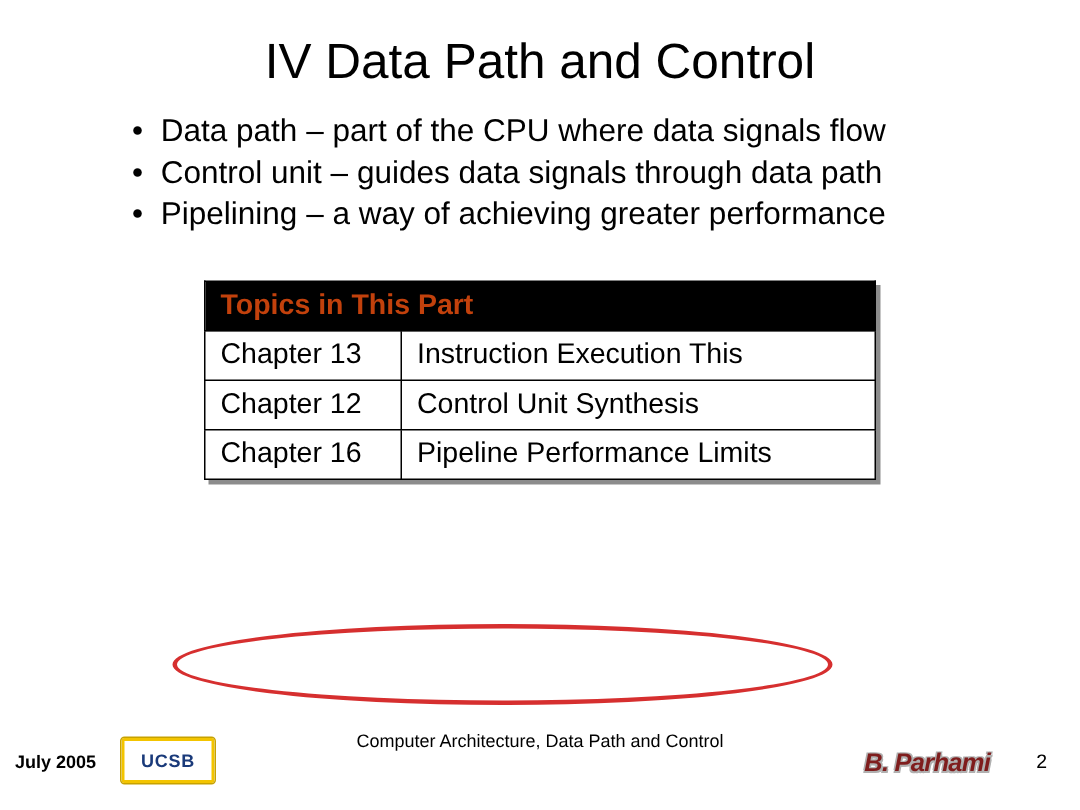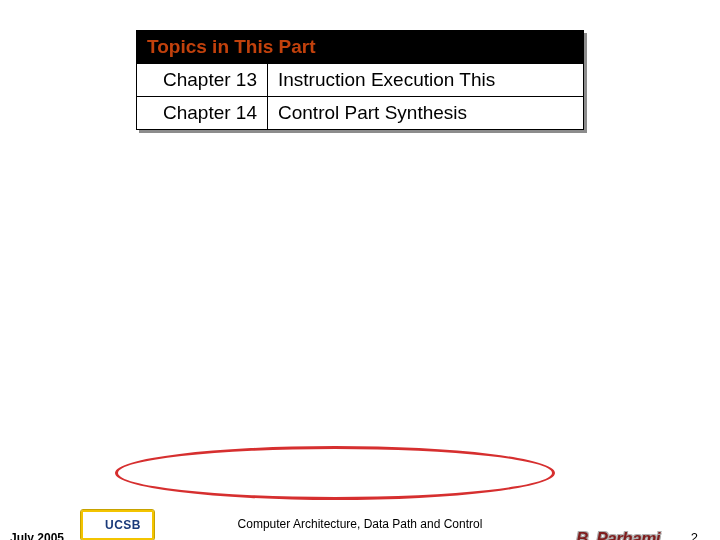--- a/index.html
+++ b/index.html
@@ -60,54 +60,52 @@
   }
   .topics-table td {
     border: 1px solid #000;
     font-size: 19px;
     padding: 5px 10px;
     background: #fff;
   }
   .topics-table td.ch {
     white-space: nowrap;
     width: 110px;
-    text-align: right;
   }
   .footer {
     position: absolute;
     left: 0;
     right: 0;
     bottom: 15px;
     height: 40px;
   }
   .footer .date {
     position: absolute;
     left: 10px;
     bottom: 10px;
     font-size: 12px;
     font-weight: bold;
   }
   .footer .logo {
     position: absolute;
     left: 80px;
-    bottom: 14px;
+    bottom: 2px;
     width: 62px;
     height: 30px;
     background: #fff;
     border: 1px solid #c7a200;
     border-radius: 3px;
     display: flex;
     align-items: center;
     justify-content: center;
     font-weight: 700;
     font-size: 12px;
     color: #1a3a7a;
     letter-spacing: 0.5px;
     box-shadow: inset 0 0 0 2px #f3c400;
-    padding-left: 11px;
   }
   .footer .center {
     position: absolute;
     left: 0; right: 0;
     bottom: 24px;
     text-align: center;
     font-size: 12px;
   }
   .footer .author {
     position: absolute;
@@ -136,36 +134,46 @@
     border: 3px solid #d62f2f;
     border-radius: 50%;
     pointer-events: none;
   }
 </style>
 </head>
 <body>
 
 <div class="slide">
 
+  <div class="title">IV  Data Path and Control</div>
 
   <div class="body-text">
+    <ul>
+      <li>Data path – part of the CPU where data signals flow</li>
+      <li>Control unit – guides data signals through data path</li>
+      <li>Pipelining – a way of achieving greater performance</li>
+    </ul>
   </div>
 
   <table class="topics-table">
     <tbody>
         <tr>
       <th colspan="2">Topics in This Part</th>
     </tr>
     <tr>
       <td class="ch">Chapter 13</td>
       <td>Instruction Execution This</td>
     </tr>
     <tr>
-      <td class="ch">Chapter 14</td>
-      <td>Control Part Synthesis</td>
+      <td class="ch">Chapter 12</td>
+      <td>Control Unit Synthesis</td>
+    </tr>
+    <tr>
+      <td class="ch">Chapter 16</td>
+      <td>Pipeline Performance Limits</td>
     </tr>
   </tbody>
     </table>
 
   <div class="highlight-ellipse" style="left:115px;top:416px;width:434px;height:48px;"></div>
 
   <div class="footer">
     <div class="date">July 2005</div>
     <div class="logo">UCSB</div>
     <div class="center">Computer Architecture, Data Path and Control</div>

